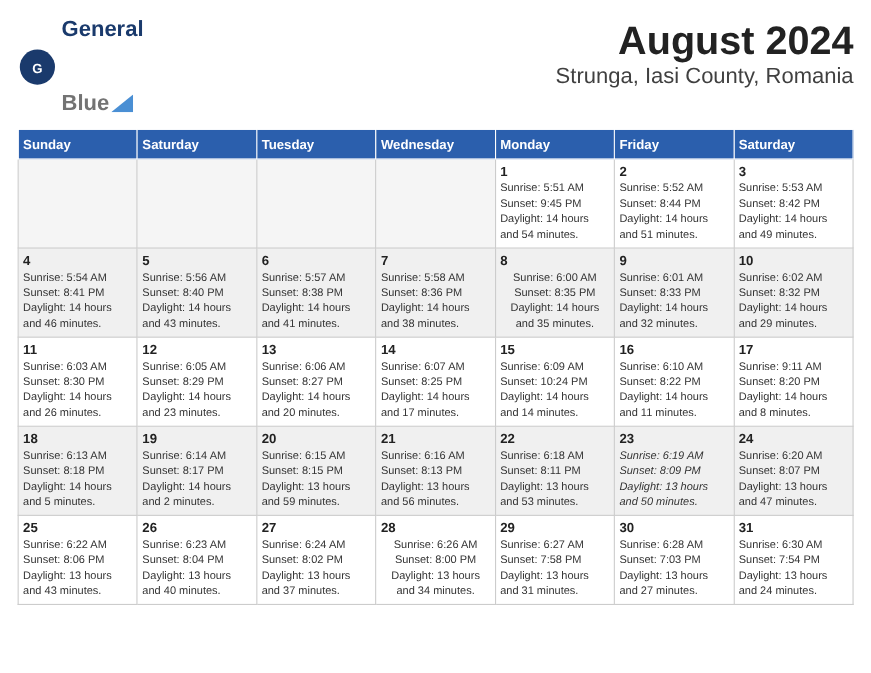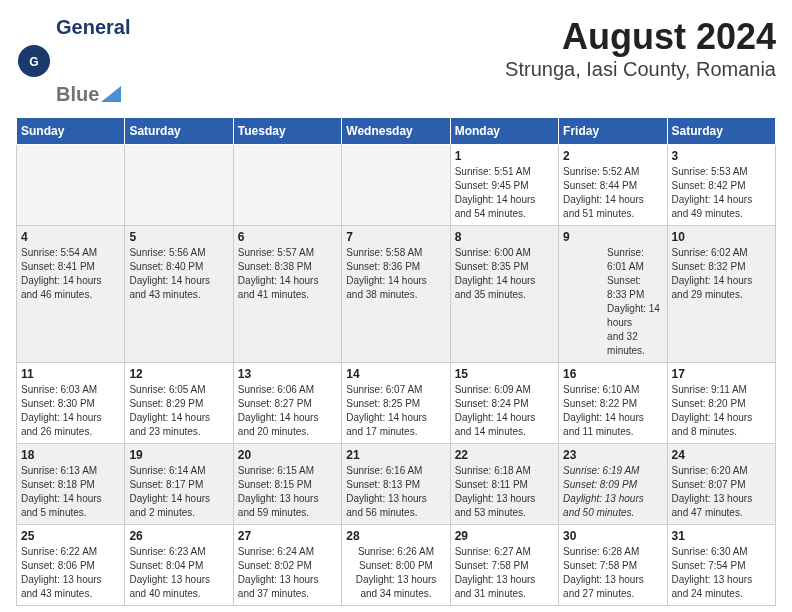--- a/index.html
+++ b/index.html
@@ -164,28 +164,28 @@
         </td>
         <td class="shaded">
           <div class="day-num">7</div>
           <div class="day-info" style="white-space: pre-line;">Sunrise: 5:58 AM
 Sunset: 8:36 PM
 Daylight: 14 hours
 and 38 minutes.</div>
         </td>
         <td class="shaded">
           <div class="day-num">8</div>
-          <div class="day-info" style="white-space: pre-line;">Sunrise: 6:00 AM
+          <div class="day-info" style="white-space: pre-line; text-align: center;">Sunrise: 6:00 AM
 Sunset: 8:35 PM
 Daylight: 14 hours
 and 35 minutes.</div>
         </td>
         <td class="shaded">
           <div class="day-num">9</div>
-          <div class="day-info" style="white-space: pre-line; margin-left: 44px;">Sunrise: 6:01 AM
+          <div class="day-info" style="white-space: pre-line;">Sunrise: 6:01 AM
 Sunset: 8:33 PM
 Daylight: 14 hours
 and 32 minutes.</div>
         </td>
         <td class="shaded">
           <div class="day-num">10</div>
           <div class="day-info" style="white-space: pre-line;">Sunrise: 6:02 AM
 Sunset: 8:32 PM
 Daylight: 14 hours
 and 29 minutes.</div>
@@ -216,21 +216,21 @@
         <td>
           <div class="day-num">14</div>
           <div class="day-info" style="white-space: pre-line;">Sunrise: 6:07 AM
 Sunset: 8:25 PM
 Daylight: 14 hours
 and 17 minutes.</div>
         </td>
         <td>
           <div class="day-num">15</div>
           <div class="day-info" style="white-space: pre-line;">Sunrise: 6:09 AM
-Sunset: 8:24 PM
+Sunset: 10:24 PM
 Daylight: 14 hours
 and 14 minutes.</div>
         </td>
         <td>
           <div class="day-num">16</div>
           <div class="day-info" style="white-space: pre-line;">Sunrise: 6:10 AM
 Sunset: 8:22 PM
 Daylight: 14 hours
 and 11 minutes.</div>
         </td>
@@ -325,21 +325,21 @@
         <td>
           <div class="day-num">29</div>
           <div class="day-info" style="white-space: pre-line;">Sunrise: 6:27 AM
 Sunset: 7:58 PM
 Daylight: 13 hours
 and 31 minutes.</div>
         </td>
         <td>
           <div class="day-num">30</div>
           <div class="day-info" style="white-space: pre-line;">Sunrise: 6:28 AM
-Sunset: 7:58 PM
+Sunset: 7:03 PM
 Daylight: 13 hours
 and 27 minutes.</div>
         </td>
         <td>
           <div class="day-num">31</div>
           <div class="day-info" style="white-space: pre-line;">Sunrise: 6:30 AM
 Sunset: 7:54 PM
 Daylight: 13 hours
 and 24 minutes.</div>
         </td>

